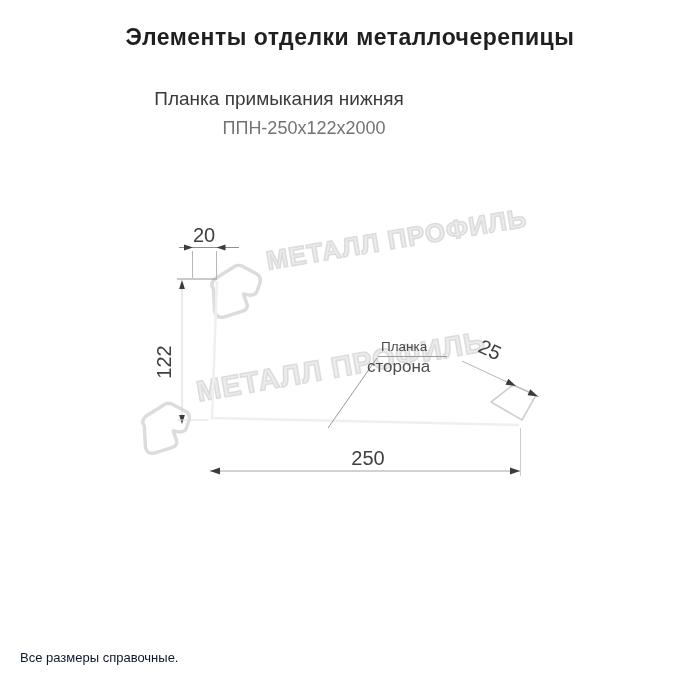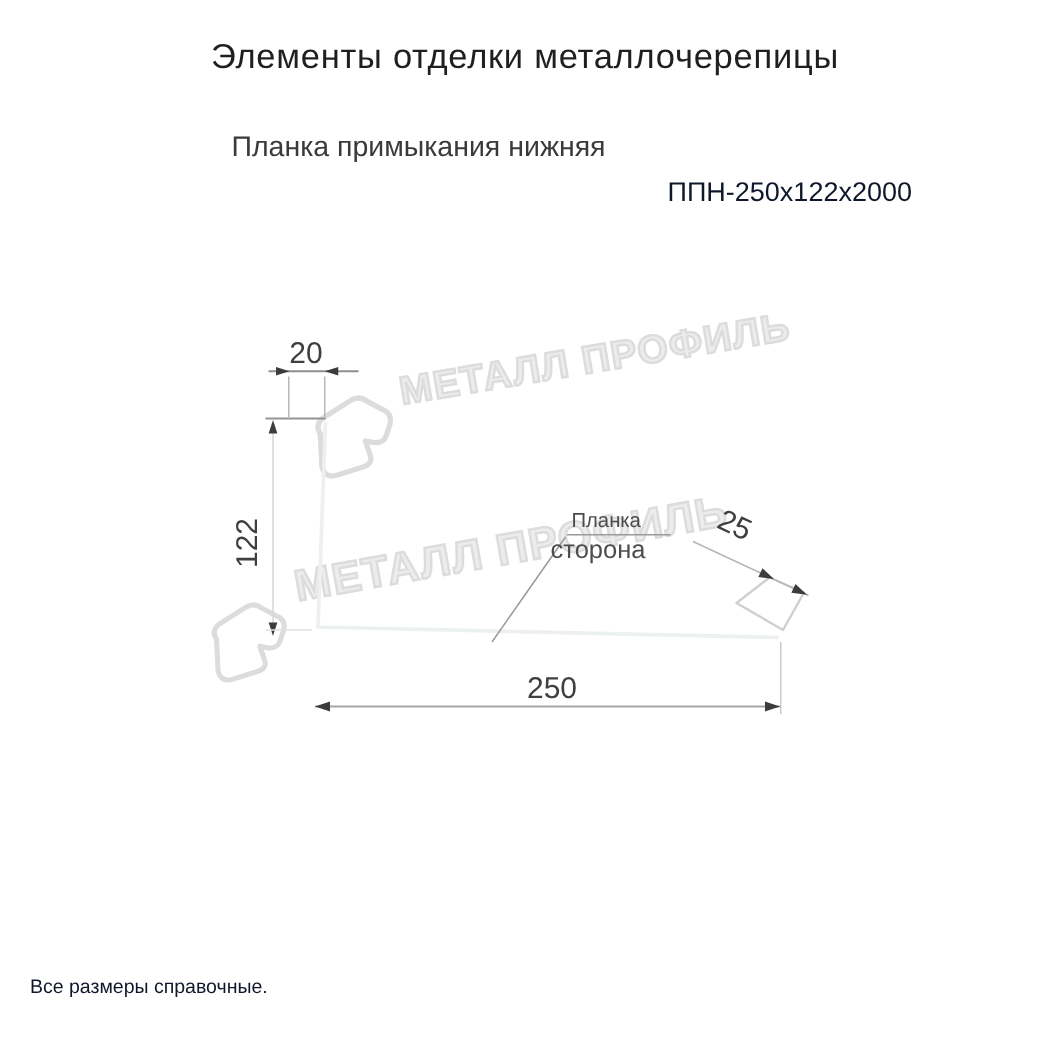--- a/index.html
+++ b/index.html
@@ -11,39 +11,39 @@
     background: #ffffff;
     overflow: hidden;
     font-family: "Liberation Sans", sans-serif;
   }
   
   .page-title {
     position: absolute;
     left: 0; top: 24px; width: 700px;
     text-align: center;
     font-size: 23px;
-    font-weight: 400;
+    font-weight: 700;
     color: #1f1f1f;
     letter-spacing: 0.5px;
   }
   .product-name {
     position: absolute;
     left: 0; top: 88px; width: 558px;
     text-align: center;
     font-size: 19px;
     font-weight: 500;
     color: #3a3a3a;
   }
   .product-code {
     position: absolute;
     left: 0; top: 118px; width: 608px;
-    text-align: right;
+    text-align: center;
     font-size: 18px;
     font-weight: 500;
-    color: #0f172a;
+    color: #737373;
   }
   
   .wm-text {
     position: absolute;
     white-space: nowrap;
     font-weight: bold;
     color: #ececec;
     -webkit-text-stroke: 1.6px #dcdcdc;
     letter-spacing: 1px;
     transform-origin: left top;

